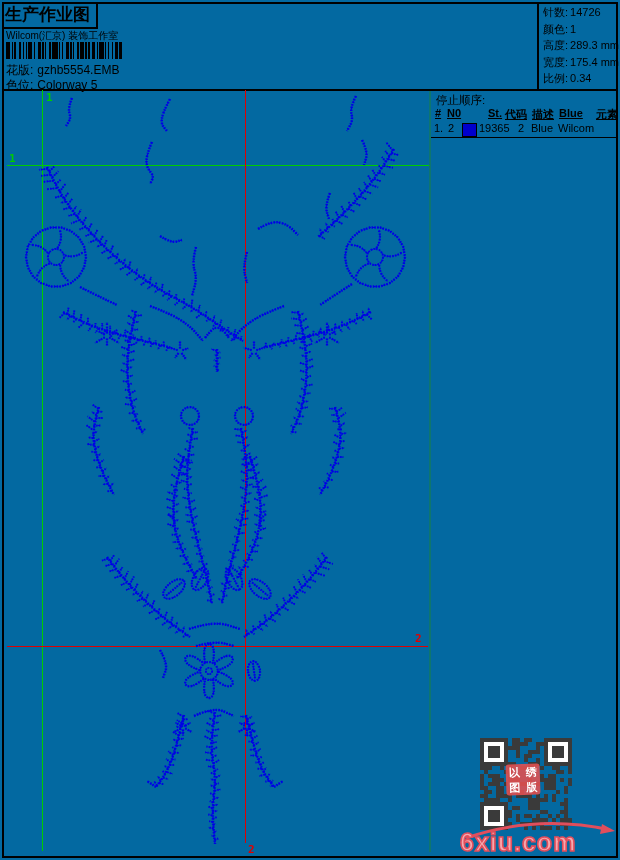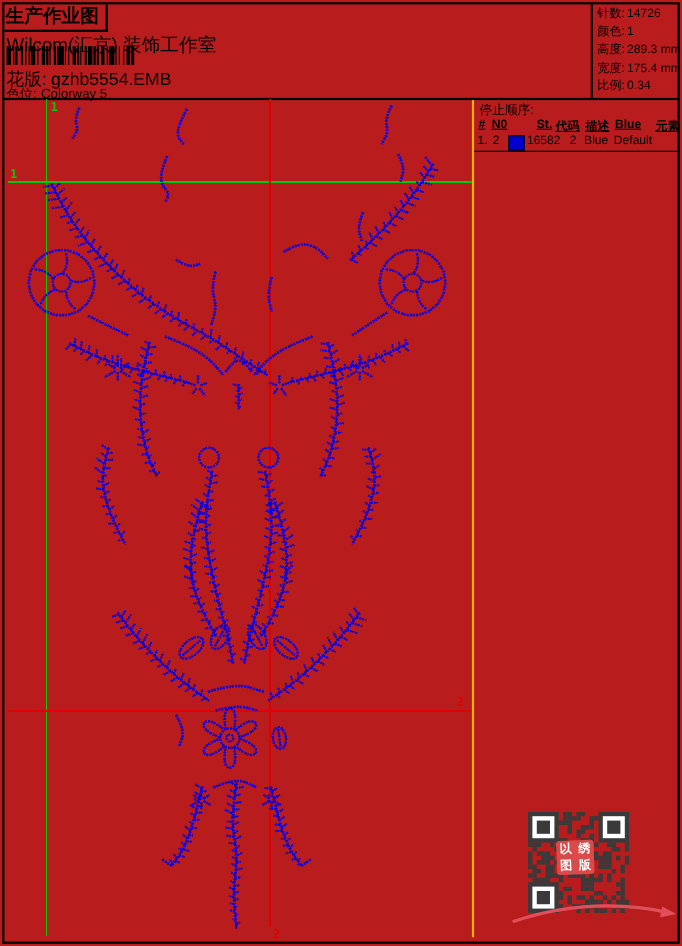--- a/index.html
+++ b/index.html
@@ -1,33 +1,33 @@
 <!DOCTYPE html>
 <html><head>
 <meta charset="utf-8">
 <style>
   html,body{margin:0;padding:0;background:#fff;}
-  .page{position:relative;width:620px;height:860px;background:#b91c1c;overflow:hidden;
+  .page{position:relative;width:620px;height:860px;background:#0369a1;overflow:hidden;
         font-family:"Liberation Sans","DejaVu Sans",sans-serif;color:#000;}
   .frame{position:absolute;left:2px;top:2px;width:612px;height:852px;border:2px solid #000;z-index:1;}
   
   .title-box{position:absolute;left:4px;top:4px;width:92px;height:23px;border-right:2px solid #000;border-bottom:2px solid #000;z-index:2;}
   .title{position:absolute;left:5px;top:3px;font-size:17px;font-weight:bold;white-space:nowrap;}
-  .studio{position:absolute;left:6px;top:29px;font-size:17px;z-index:2;}
+  .studio{position:absolute;left:6px;top:29px;font-size:10px;z-index:2;}
   .barcode{position:absolute;left:6px;top:42px;height:17px;display:flex;align-items:stretch;z-index:2;}
   .barcode div{background:#000;height:100%;}
-  .meta1{position:absolute;left:6px;top:62px;font-size:16px;z-index:2;text-align:right;}
+  .meta1{position:absolute;left:6px;top:62px;font-size:12px;z-index:2;text-align:right;}
   .meta2{position:absolute;left:6px;top:77px;font-size:12px;z-index:2;}
   .meta1 span,.meta2 span{margin-right:4px;}
   .hline{position:absolute;left:2px;top:89px;width:616px;height:0;border-top:2px solid #000;z-index:2;}
   .stats{position:absolute;left:537px;top:4px;width:80px;z-index:2;border-left:2px solid #000;height:85px;padding-left:4px;}
   .stat-row{font-size:11px;line-height:16.5px;white-space:nowrap;}
   .stat-row .lb{margin-right:2px;}
   
-  .panel{position:absolute;left:429px;top:91px;width:187px;height:761px;border-left:2px solid #eab308;z-index:2;}
+  .panel{position:absolute;left:429px;top:91px;width:187px;height:761px;border-left:2px solid #0f766e;z-index:2;}
   .panel .ptitle{position:absolute;left:5px;top:2px;font-size:11.5px;}
   .thead span{position:absolute;top:16px;font-size:11px;font-weight:bold;text-decoration:underline;white-space:nowrap;}
   .trow span{position:absolute;top:31px;font-size:11px;white-space:nowrap;}
   .swatch{position:absolute;left:31px;top:32px;width:13px;height:12px;border:1px solid #000;}
   .tline{position:absolute;left:0;top:46px;width:187px;border-top:1px solid #000;}
   
   .qr{position:absolute;left:480px;top:738px;z-index:3;}
   .stamp{position:absolute;left:506px;top:764px;width:34px;height:31px;border-radius:3px;
          display:grid;grid-template-columns:1fr 1fr;z-index:4;transform:rotate(-2deg);
          align-items:center;justify-items:center;font-size:11px;font-weight:bold;color:#fff;line-height:14px;}
@@ -102,24 +102,24 @@
       <span style="left:16px">N0</span>
       <span style="left:57px">St.</span>
       <span style="left:74px">代码</span>
       <span style="left:101px">描述</span>
       <span style="left:128px">Blue</span>
       <span style="left:165px">元素</span>
     </div>
     <div class="trow">
       <span style="left:3px">1.</span>
       <span style="left:17px">2</span>
-      <span style="left:48px">16582</span>
+      <span style="left:48px">19365</span>
       <span style="left:87px">2</span>
       <span style="left:100px">Blue</span>
-      <span style="left:127px">Default</span>
+      <span style="left:127px">Wilcom</span>
     </div>
     <div class="swatch" style="background: rgb(0, 0, 204);"></div>
     <div class="tline"></div>
   </div>
 
   <svg class="design" width="425" height="765" viewBox="4 90 425 765">
     <g id="guides">
       <line x1="42.5" y1="90" x2="42.5" y2="851" stroke="#00cc00" stroke-width="1.3" shape-rendering="crispEdges"></line>
       <line x1="7" y1="165.5" x2="429" y2="165.5" stroke="#00cc00" stroke-width="1.3" shape-rendering="crispEdges"></line>
       <line x1="245.5" y1="90" x2="245.5" y2="843" stroke="#e00000" stroke-width="1.3" shape-rendering="crispEdges"></line>
@@ -489,14 +489,15 @@
     <span>以</span>
     <span>绣</span>
     <span>图</span>
     <span>版</span>
   </div>
   <div class="wm">
     <svg width="170" height="44">
       <path d="M14 22 Q 85 -2 158 14" fill="none" stroke="#e14e5c" stroke-width="3"></path>
       <path d="M150 8 L 163 15 L 148 18 Z" fill="#e14e5c"></path>
     </svg>
+    <div class="wtxt">6xiu.com</div>
   </div>
 </div>
 
 </body></html>

